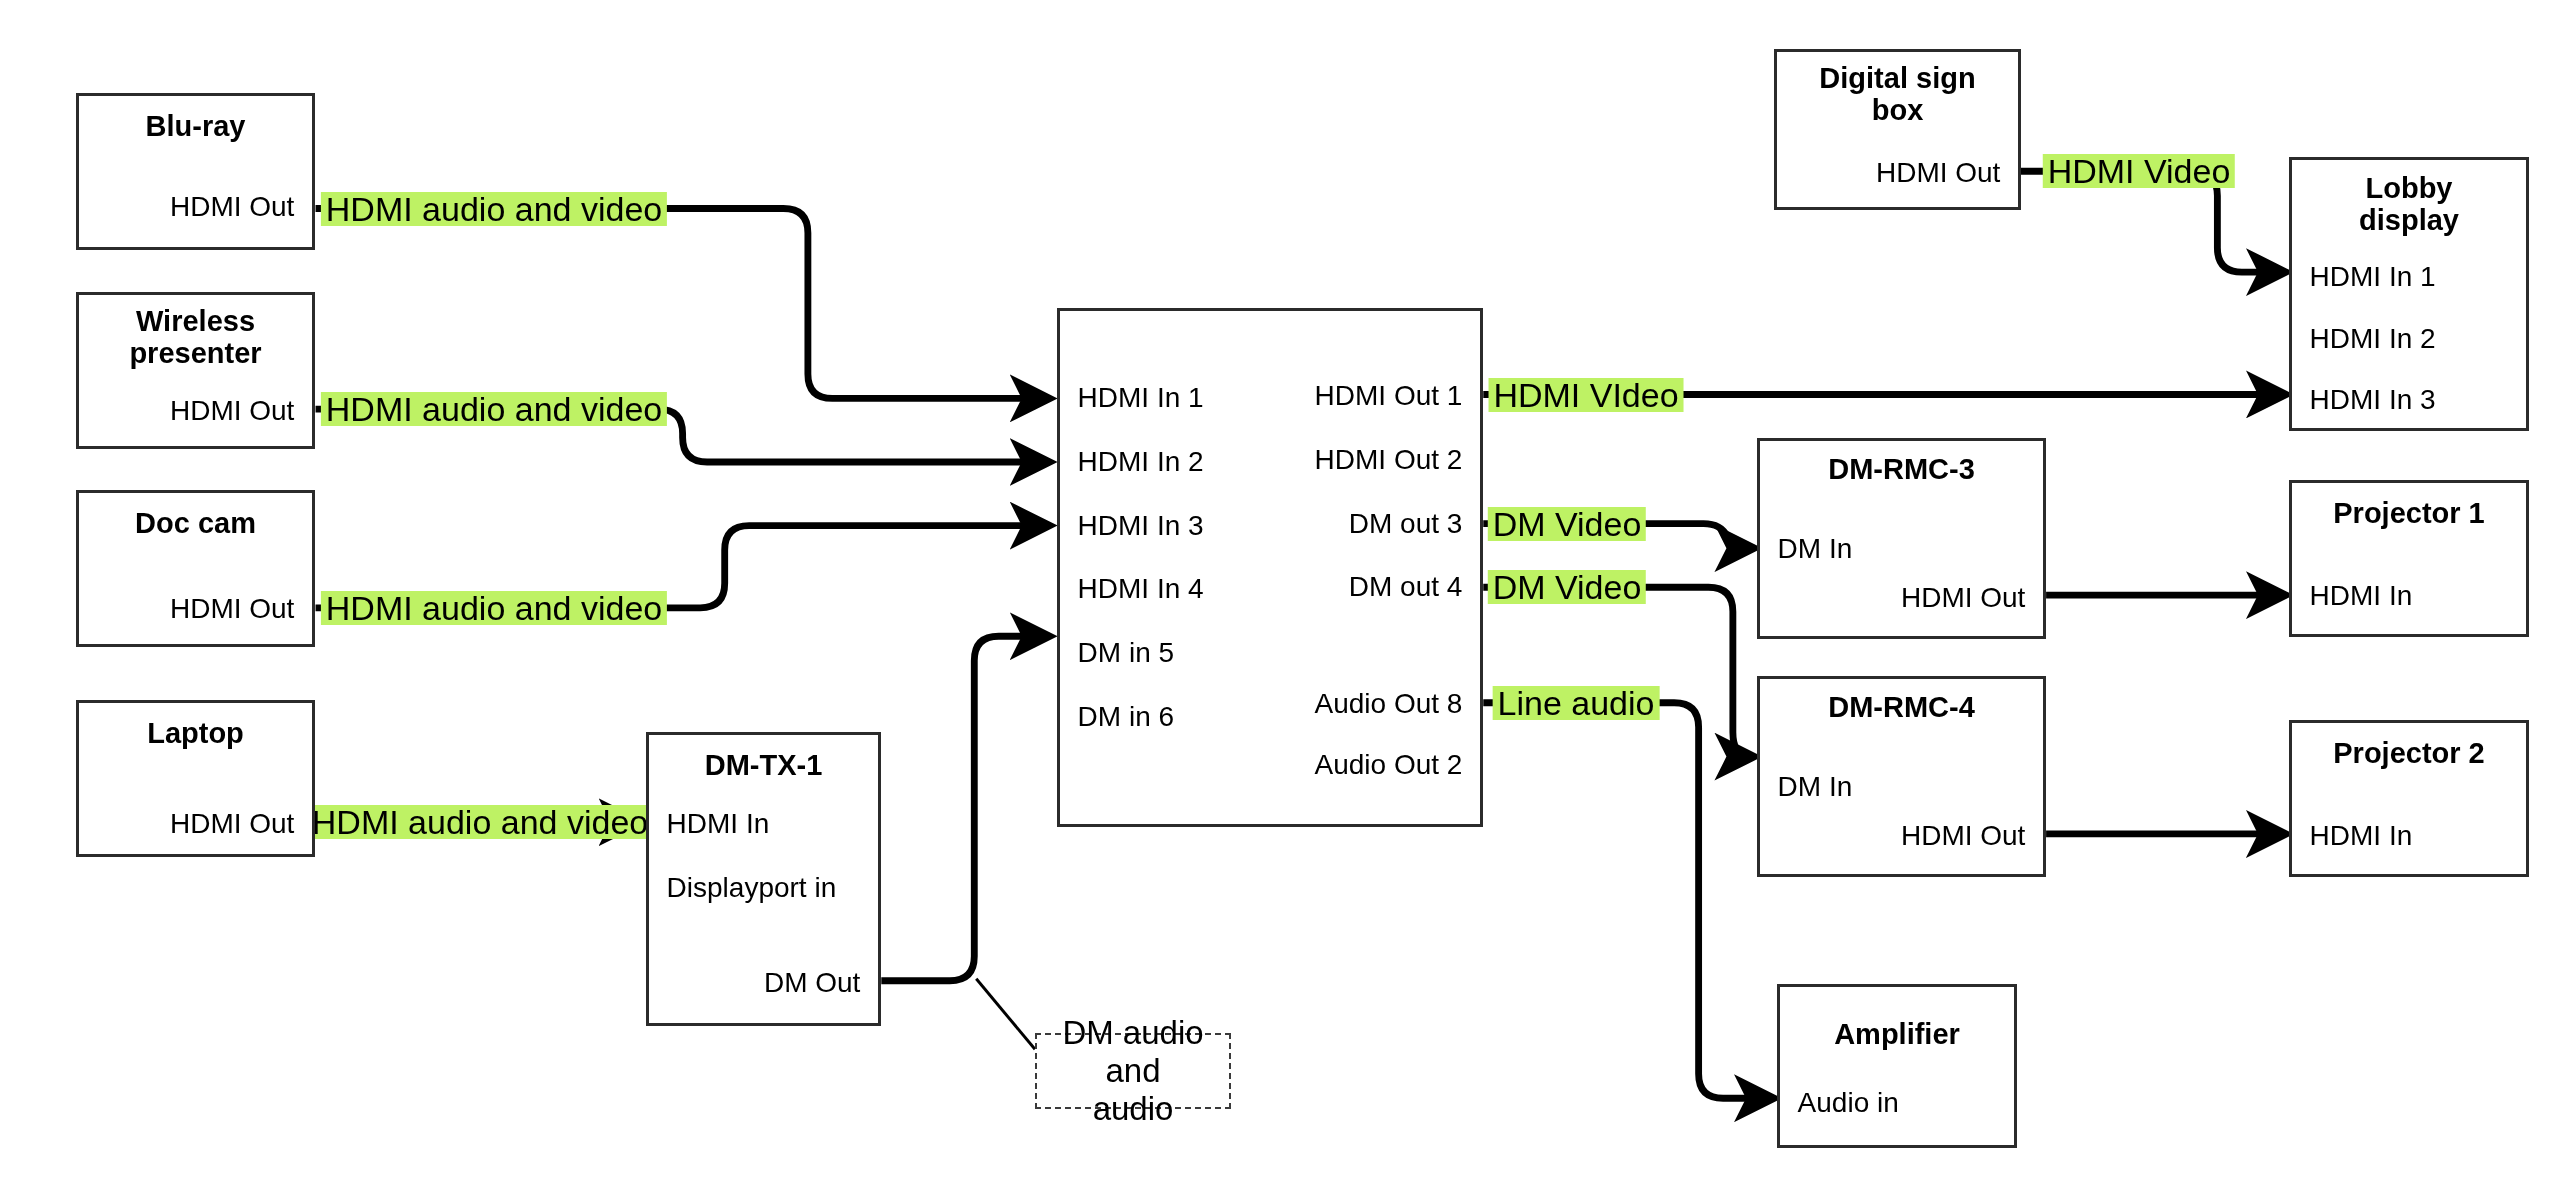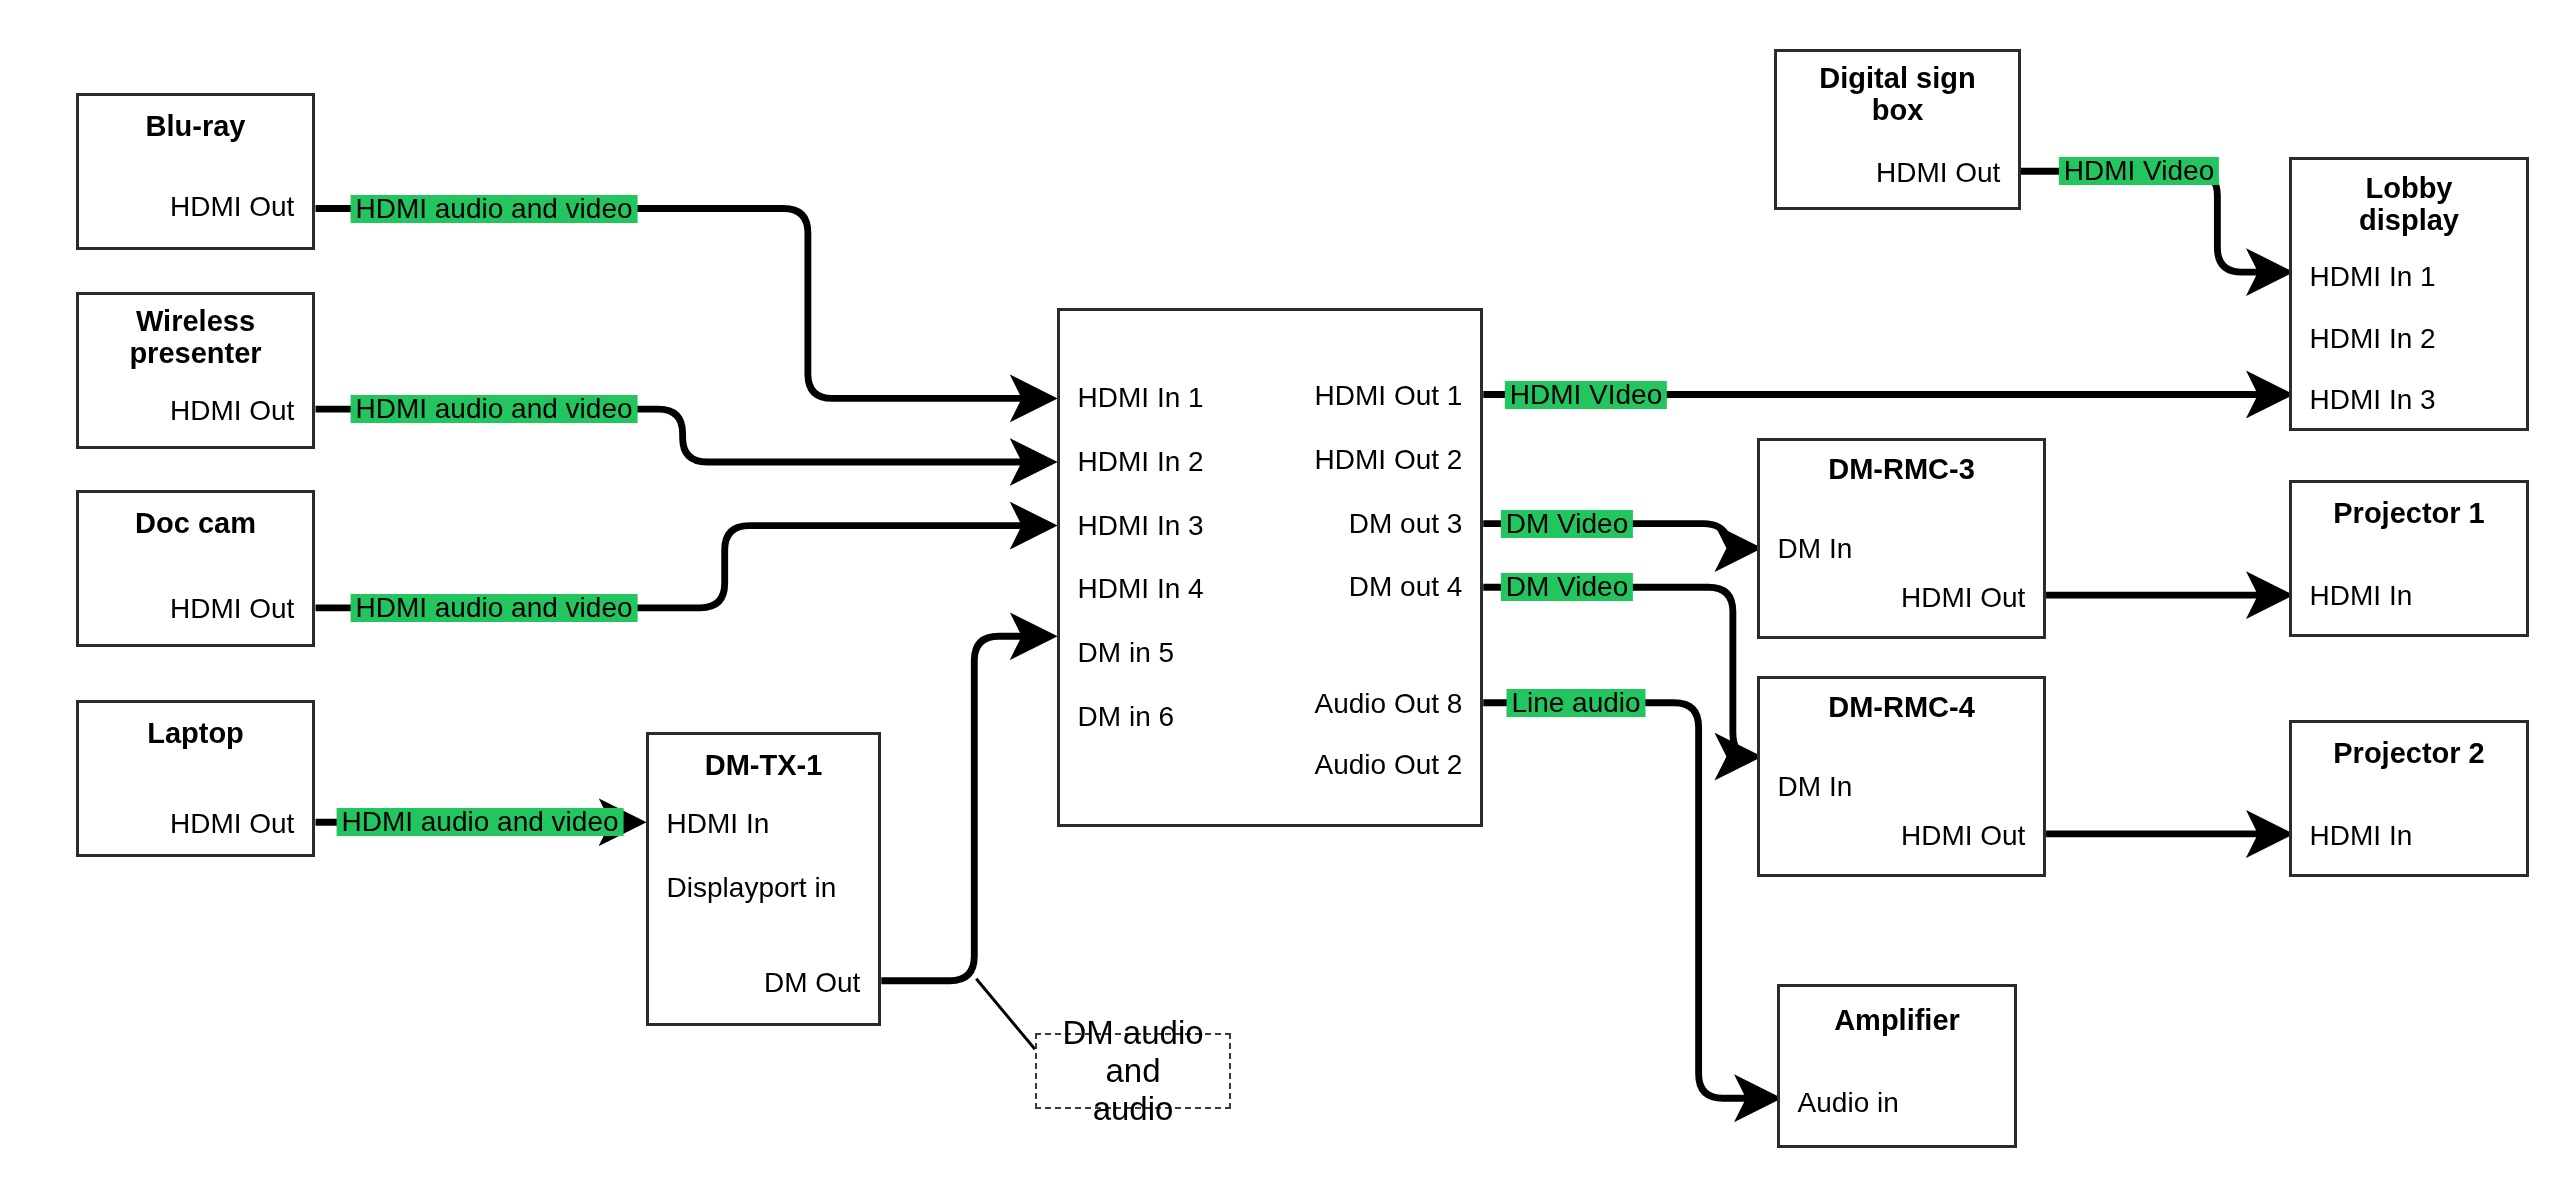--- a/index.html
+++ b/index.html
@@ -8,21 +8,21 @@
   #stage{position:relative;width:2576px;height:1201px;background:#fff;overflow:hidden;}
   svg#wires{position:absolute;left:0;top:0;width:2576px;height:1201px;pointer-events:none;}
   .node{position:absolute;box-sizing:border-box;background:#fff;border:3.9px solid #2b2b2b;}
   .node .title{font-weight:bold;text-align:center;font-size:29px;line-height:1.12;}
   .node .port{font-size:28px;line-height:1.1;position:absolute;white-space:nowrap;}
   .port.left{left:17.6px;}
   .port.right{right:17.6px;}
   .note-box{position:absolute;box-sizing:border-box;border:2px dashed #3a3a3a;background:#fff;
             display:flex;align-items:center;justify-content:center;text-align:center;
             font-size:33px;line-height:1.15;padding:3.9px 7.8px;}
-  .wlabel{position:absolute;font-size:28px;line-height:1;white-space:nowrap;background:#22c55e;
+  .wlabel{position:absolute;font-size:34px;line-height:1;white-space:nowrap;background:#bef264;
           padding:0 4.9px;transform:translate(-50%,-50%);}
 </style>
 </head>
 <body>
 
 <div id="stage">
 
   <svg id="wires" viewBox="0 0 2631 1227">
     <defs>
       <marker id="arrow" viewBox="0 0 12 12" refX="10" refY="6" markerWidth="7" markerHeight="7" orient="auto-start-reverse">
@@ -157,18 +157,18 @@
     <div class="title" style="margin-top:13.7px;">Projector 1</div>
     <div class="port left" style="top:98px;">HDMI In</div>
   </div>
 
   <div class="node" style="left:2289px; top:720px; width:240px; height:157px;">
     <div class="title" style="margin-top:13.7px;">Projector 2</div>
     <div class="port left" style="top:98px;">HDMI In</div>
   </div>
 
   <div class="node" style="left:1777px; top:984px; width:240px; height:164px;">
-    <div class="title" style="margin-top:17px;">Amplifier</div>
+    <div class="title" style="margin-top:31px;">Amplifier</div>
     <div class="port left" style="top:101px;">Audio in</div>
   </div>
 
 </div>
 
 
 </body></html>

